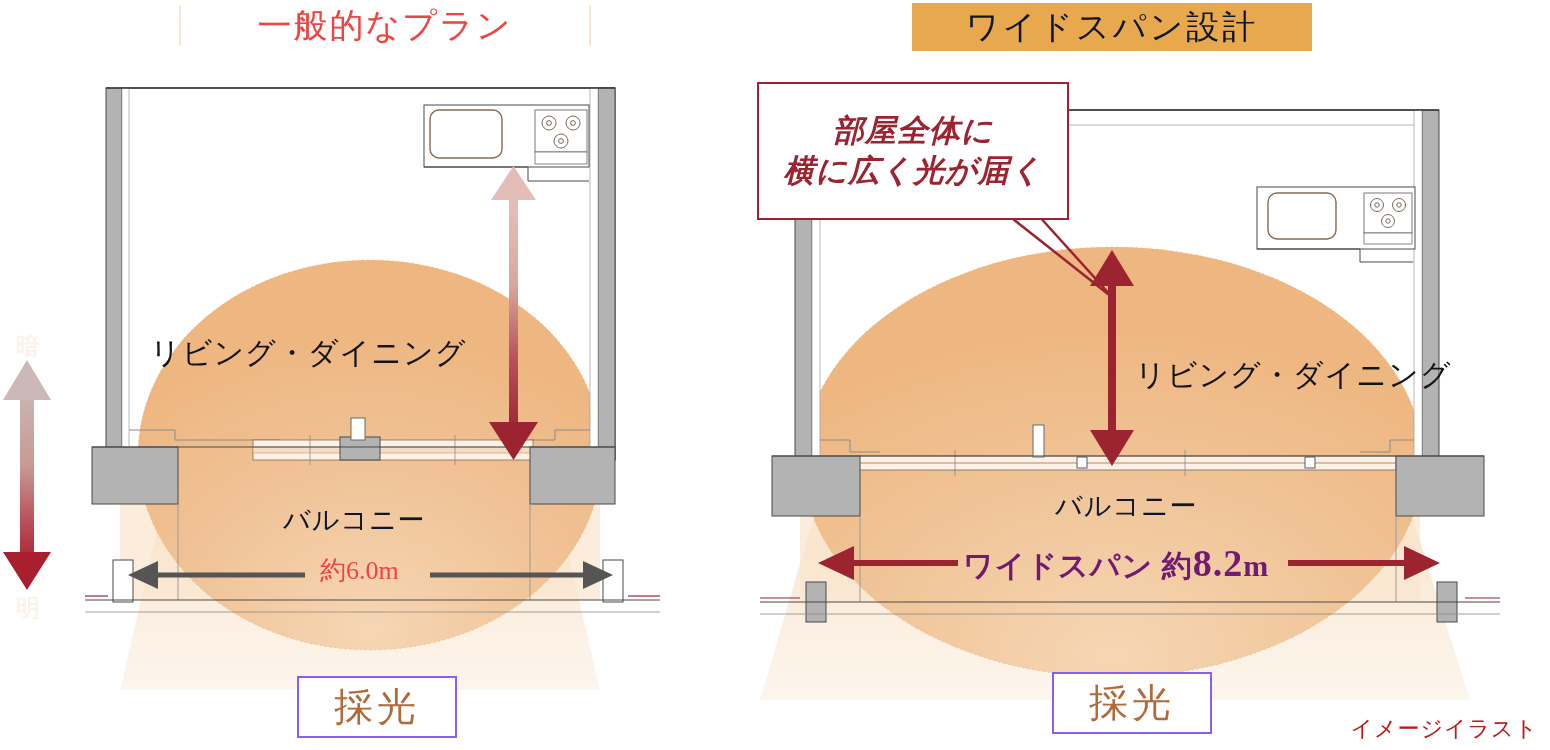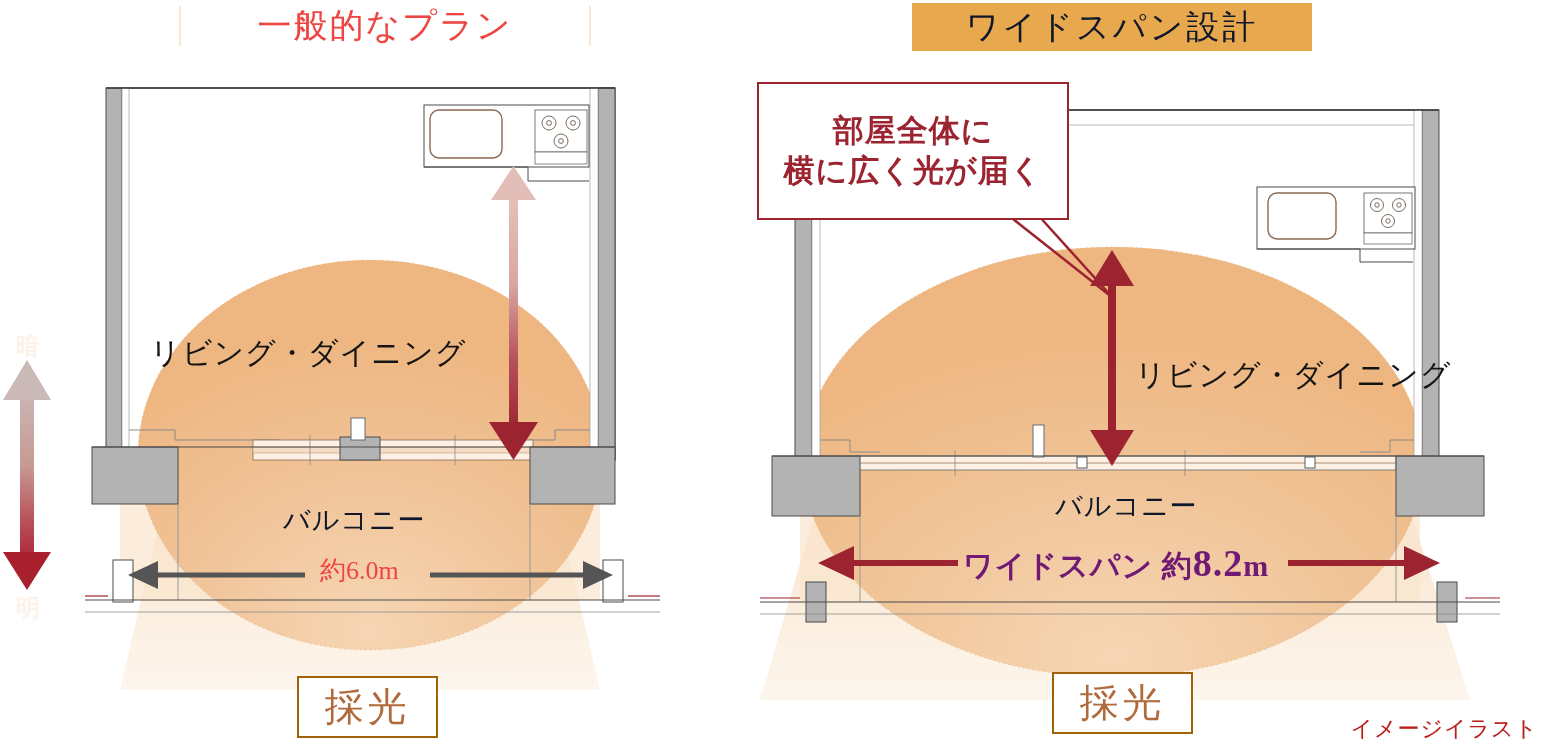--- a/index.html
+++ b/index.html
@@ -40,21 +40,21 @@
   .lux-bot{top:262px;}
 
   
   .callout{
     position:absolute;left:757px;top:82px;width:312px;height:138px;
     background:#fff;border:2px solid #9c2330;box-sizing:border-box;
     display:flex;flex-direction:column;align-items:center;justify-content:center;
     line-height:1.28;
   }
   .callout-line{
-    font-size:31px;color:#9c2330;font-weight:bold;white-space:nowrap;letter-spacing:1px;
+    font-size:31px;color:#9c2330;font-weight:bold;white-space:nowrap;letter-spacing:1px;font-style:italic;
   }
 
   
   .room-label{
     position:absolute;font-size:30px;color:#141414;white-space:nowrap;letter-spacing:1px;
   }
   .balcony-label{
     position:absolute;font-size:27px;color:#0f172a;white-space:nowrap;letter-spacing:1px;
   }
 
@@ -63,21 +63,21 @@
     position:absolute;left:320px;top:553px;font-size:26px;color:#ef4444;white-space:nowrap;
   }
   .dim-right{
     position:absolute;left:963px;top:541px;font-size:30px;color:#701a75;white-space:nowrap;
     font-weight:bold;letter-spacing:1px;
   }
   .dim-right .big{font-size:38px;}
 
   
   .daylight-box{
-    position:absolute;width:141px;height:62px;border:2px solid #a16207;background:#fff;
+    position:absolute;width:160px;height:62px;border:2px solid #8b5cf6;background:#fff;
     display:flex;align-items:center;justify-content:center;
     font-size:39px;color:#b06a3b;letter-spacing:4px;box-sizing:border-box;
   }
   .daylight-left{left:297px;top:676px;}
   .daylight-right{left:1052px;top:672px;}
 
   
   .footnote{
     position:absolute;right:12px;bottom:6px;font-size:22px;color:#b91c1c;
     text-shadow:0 0 1px rgba(225,200,175,.55);white-space:nowrap;letter-spacing:1px;

